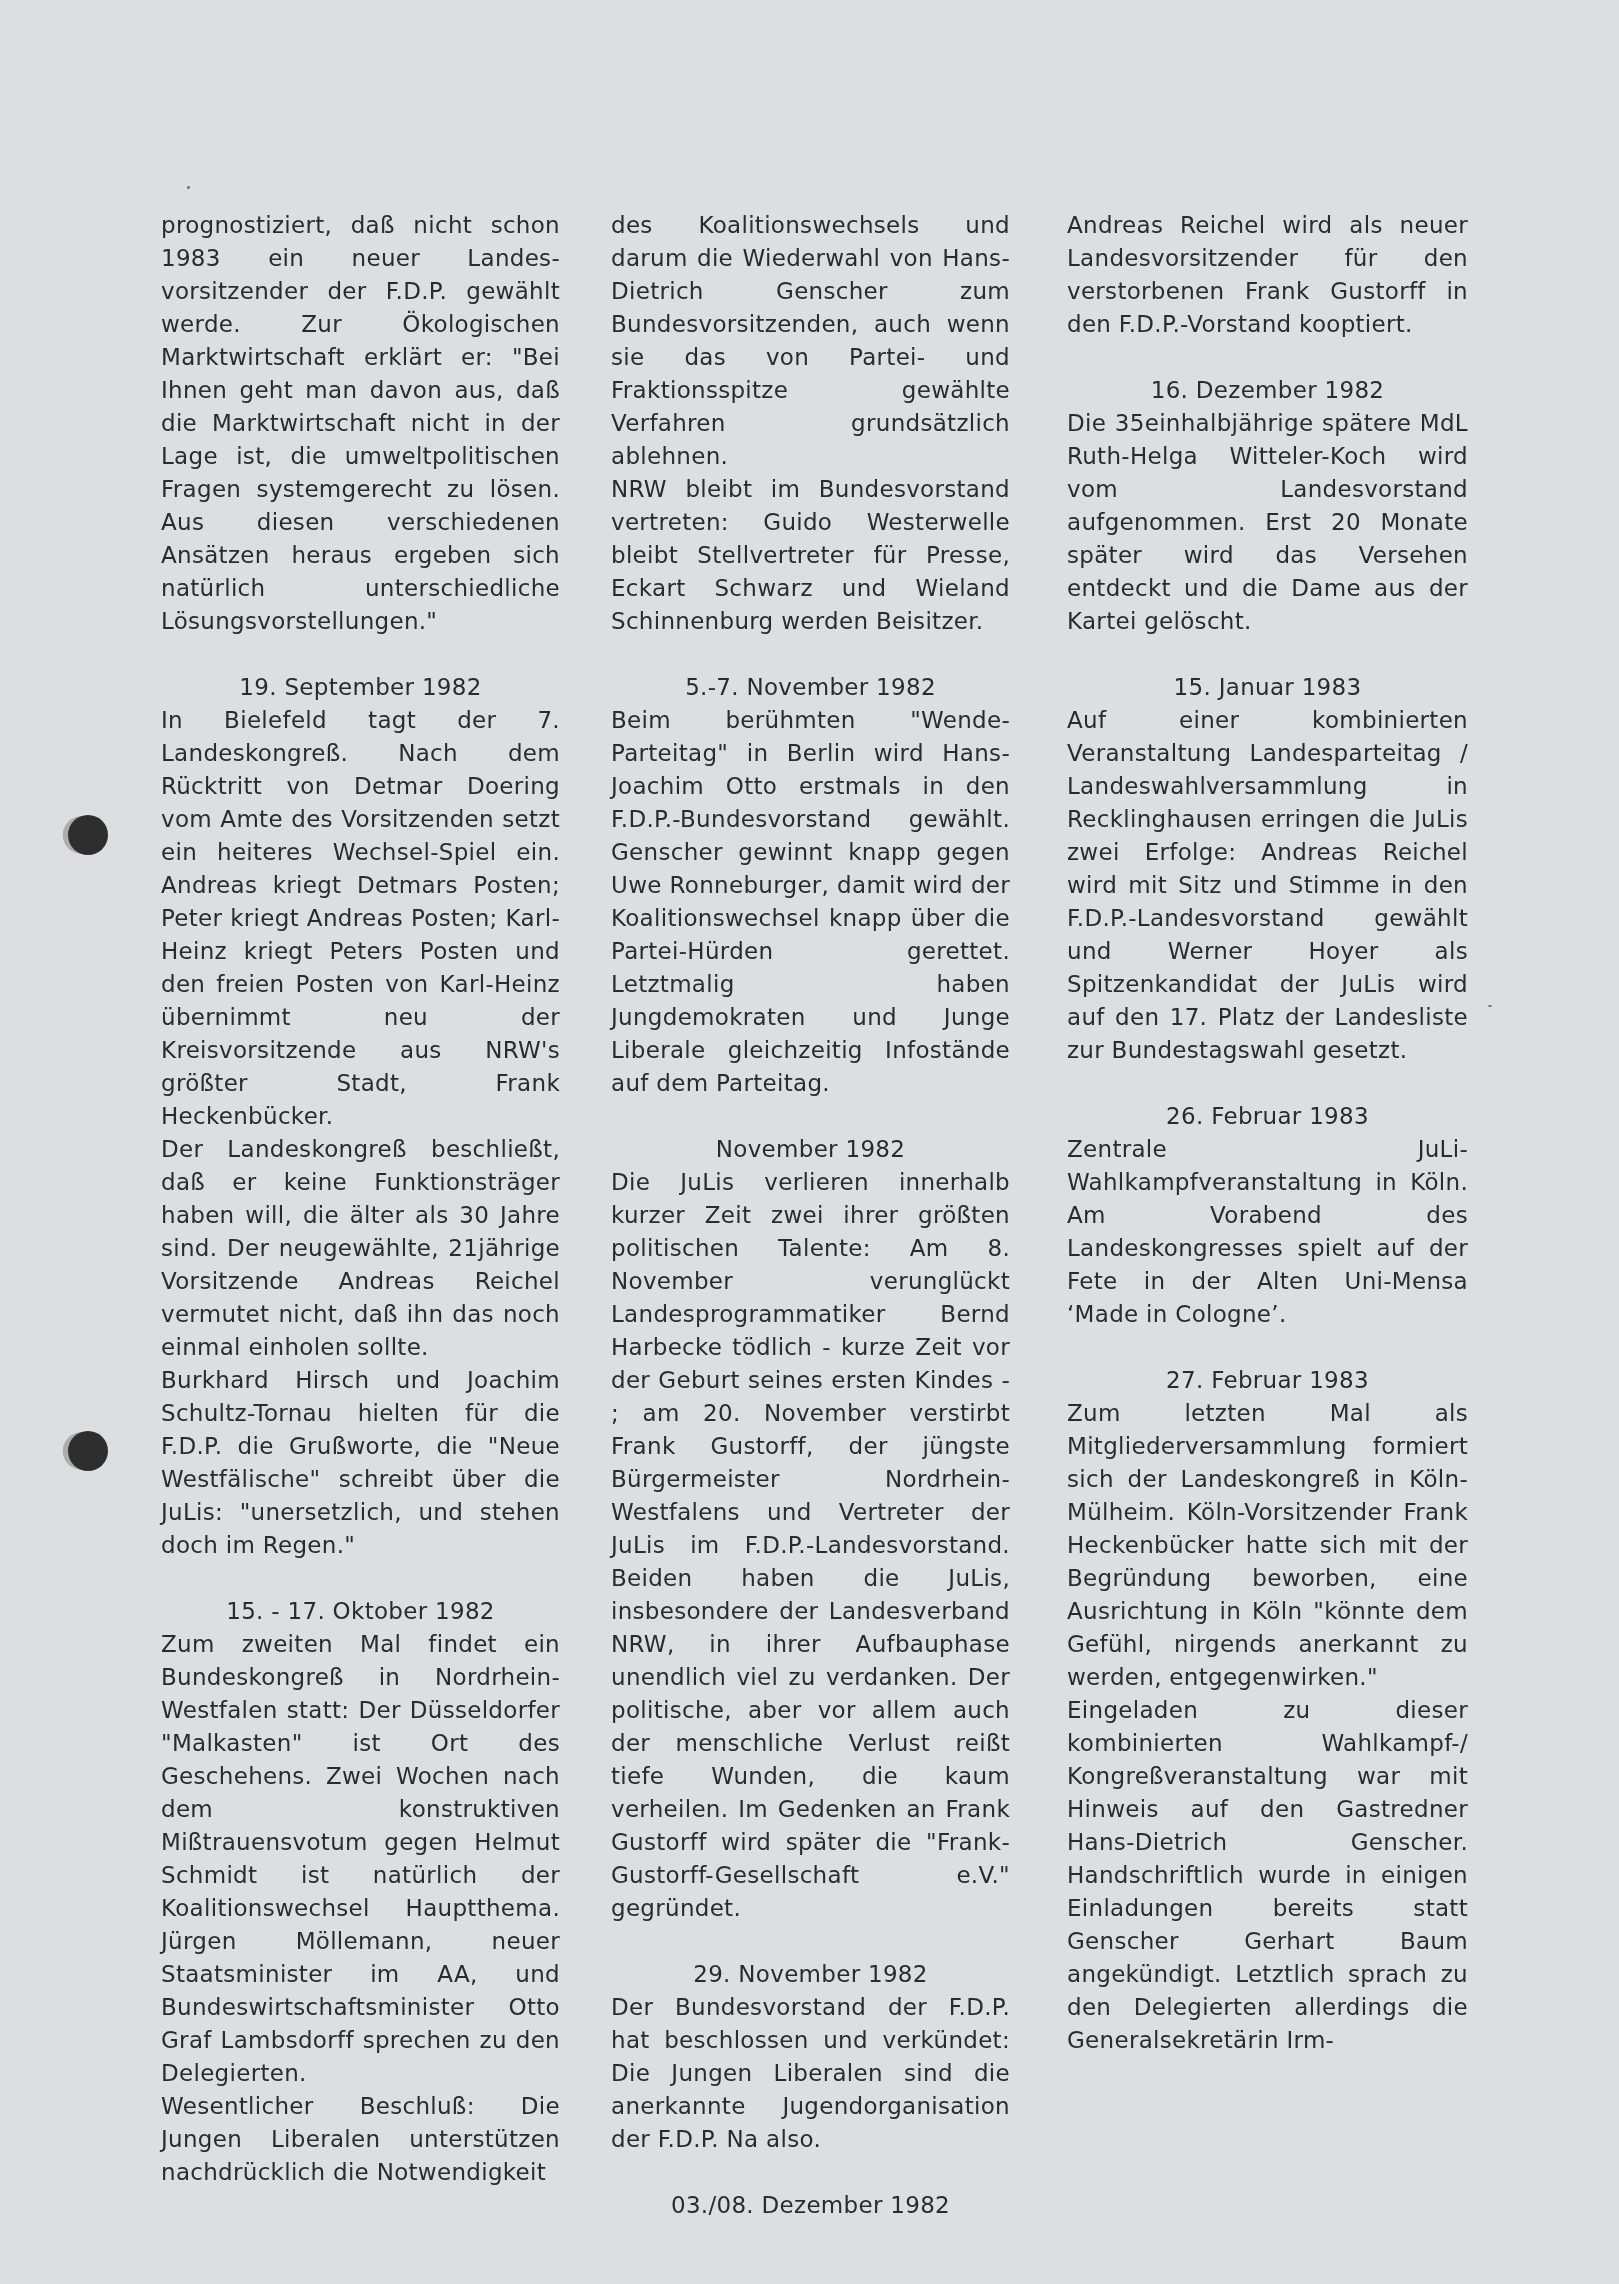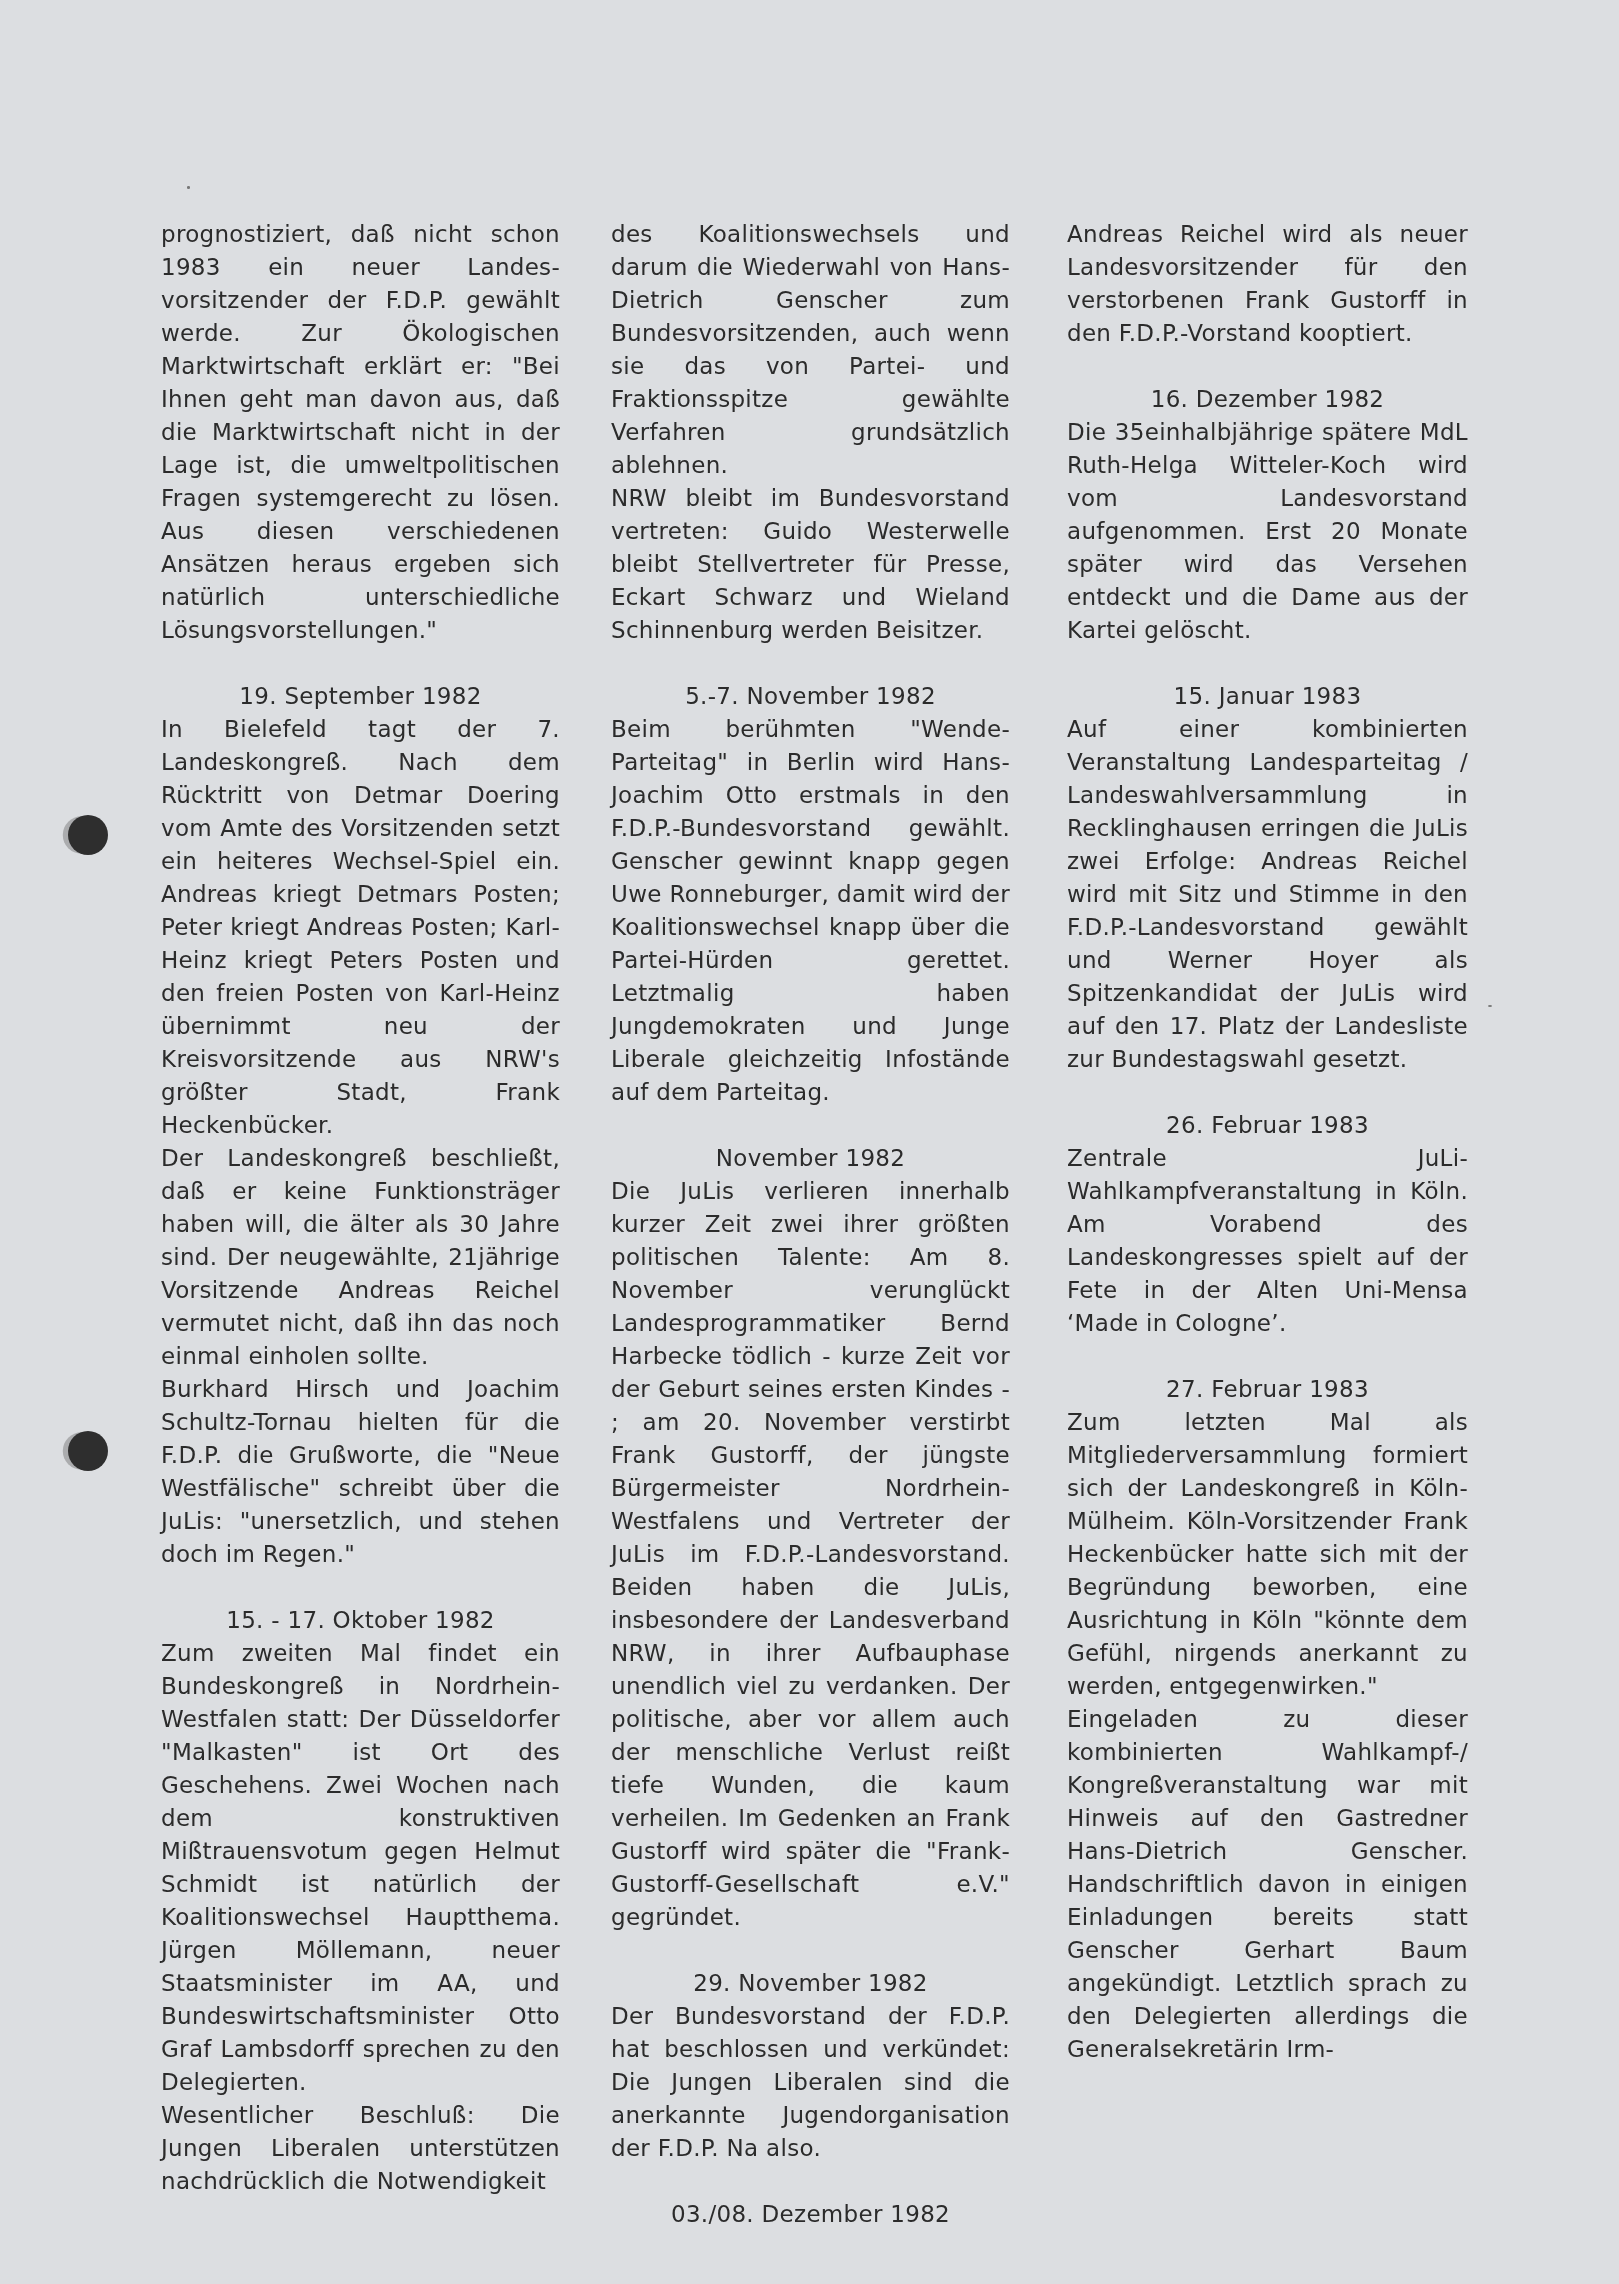--- a/index.html
+++ b/index.html
@@ -11,21 +11,21 @@
     color: #2b2b2b;
   }
   .page { position: absolute; inset: 0; background: #dcdee1; }
   .punch {
     position: absolute; width: 40px; height: 40px; border-radius: 50%;
     background: #2e2e2e; box-shadow: -6.5px 0 0 -1.3px rgba(80,80,80,0.35);
   }
   .punch.p1 { left: 68px; top: 815px; }
   .punch.p2 { left: 68px; top: 1431px; }
   .column {
-    position: absolute; top: 218px;
+    position: absolute; top: 209px;
     font-size: 23px; line-height: 33px;
     text-align: justify; hyphens: manual;
     letter-spacing: 0.3px;
   }
   .col1 { left: 161px; width: 399px; }
   .col2 { left: 611px; width: 399px; }
   .col3 { left: 1067px; width: 401px; }
   .entry { margin: 0 0 33px 0; }
   .entry p { margin: 0; }
   .date { display: block; text-align: center; }
@@ -89,17 +89,17 @@
         <span class="date">15. Januar 1983</span>
         <p>Auf einer kombinierten Veranstaltung Landesparteitag / Landeswahlversammlung in Recklinghausen erringen die JuLis zwei Erfolge: Andreas Reichel wird mit Sitz und Stimme in den F.D.P.-Landesvorstand gewählt und Werner Hoyer als Spitzenkandidat der JuLis wird auf den 17. Platz der Landesliste zur Bundestagswahl gesetzt.</p>
       </div>
       <div class="entry">
         <span class="date">26. Februar 1983</span>
         <p>Zentrale JuLi-Wahlkampfveranstaltung in Köln. Am Vorabend des Landeskongresses spielt auf der Fete in der Alten Uni-Mensa ‘Made in Cologne’.</p>
       </div>
       <div class="entry">
         <span class="date">27. Februar 1983</span>
         <p>Zum letzten Mal als Mitgliederversammlung formiert sich der Landeskongreß in Köln-Mülheim. Köln-Vorsitzender Frank Heckenbücker hatte sich mit der Begründung beworben, eine Ausrichtung in Köln "könnte dem Gefühl, nirgends anerkannt zu werden, entgegenwirken."</p>
-        <p>Eingeladen zu dieser kombinierten Wahlkampf-/ Kongreßveranstaltung war mit Hinweis auf den Gastredner Hans-Dietrich Genscher. Handschriftlich davon in einigen Einladungen bereits statt Genscher Gerhart Baum angekündigt. Letztlich sprach zu den Delegierten allerdings die Generalsekretärin Irm-</p>
+        <p>Eingeladen zu dieser kombinierten Wahlkampf-/ Kongreßveranstaltung war mit Hinweis auf den Gastredner Hans-Dietrich Genscher. Handschriftlich wurde in einigen Einladungen bereits statt Genscher Gerhart Baum angekündigt. Letztlich sprach zu den Delegierten allerdings die Generalsekretärin Irm-</p>
       </div>
     </div>
 </div>
 
 
 </body></html>

